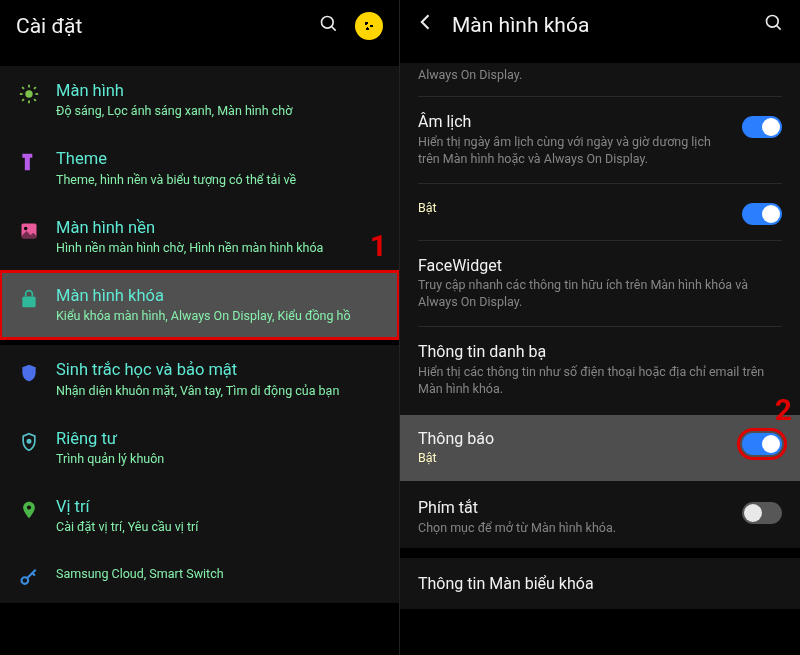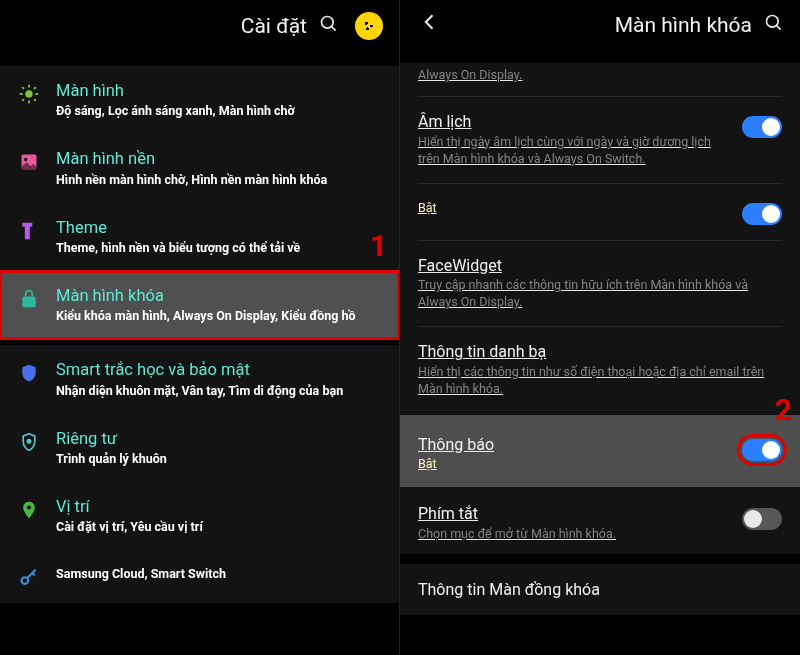--- a/index.html
+++ b/index.html
@@ -19,21 +19,20 @@
     position: relative;
     overflow: hidden;
   }
   .pane-left { border-right: 1px solid #222; }
 
   .header {
     display: flex;
     align-items: center;
     padding: 12px 16px 20px 16px;
     gap: 12px;
-    text-align: right;
   }
   .header-title {
     font-size: 21px;
     font-weight: 400;
     flex: 1;
     color: #f2f2f2;
   }
   .header-back {
     font-size: 20px;
     color: #e8e8e8;
@@ -92,24 +91,23 @@
     justify-content: center;
   }
   .item-body { flex: 1; }
   .item-title {
     font-size: 16.5px;
     color: #5eead4;
     line-height: 1.3;
   }
   .item-sub {
     font-size: 12.5px;
-    color: #ffffff;
+    color: #86efac;
     margin-top: 2px;
     line-height: 1.35;
-    font-weight: bold;
   }
 
   .badge {
     position: absolute;
     color: #e00000;
     font-size: 30px;
     font-weight: 700;
     z-index: 5;
   }
   .badge-1 { right: 12px; top: 228px; }
@@ -133,21 +131,21 @@
     font-size: 12.5px;
     color: #858585;
     margin-top: 1px;
     line-height: 1.35;
   }
   .row-sub.blue, .row-on { color: #fef9c3; }
   .row.highlight {
     background: #4e4e4e;
     margin-top: 6px;
     margin-bottom: 6px;
-    padding-top: 20px;
+    padding-top: 14px;
     padding-bottom: 14px;
   }
   .toggle-box {
     outline: 3px solid #e00000;
     outline-offset: 2px;
     border-radius: 4px;
   }
   .divider {
     height: 1px;
     background: #2a2a2a;
@@ -226,42 +224,42 @@
             </g>
           </svg>
       </div>
       <div class="item-body">
         <div class="item-title">Màn hình</div>
         <div class="item-sub">Độ sáng, Lọc ánh sáng xanh, Màn hình chờ</div>
       </div>
     </div>
     <div class="item">
       <div class="item-icon">
+        <svg width="20" height="20" viewBox="0 0 24 24" fill="#b65ae8">
+            <path d="M4 2 H16 V7 H13 V22 H7 V7 H4 Z"></path>
+          </svg>
+      </div>
+      <div class="item-body">
+        <div class="item-title">Theme</div>
+        <div class="item-sub">Theme, hình nền và biểu tượng có thể tải về</div>
+      </div>
+    </div>
+    <div class="item">
+      <div class="item-icon">
         <svg width="20" height="20" viewBox="0 0 24 24" fill="#e85a9a">
             <rect x="3" y="3" width="18" height="18" rx="2"></rect>
             <circle cx="8" cy="9" r="2" fill="#000"></circle>
             <path d="M3 18 L9 12 L14 17 L17 14 L21 18 V21 H3 Z" fill="#000" opacity="0.5"></path>
           </svg>
       </div>
       <div class="item-body">
         <div class="item-title">Màn hình nền</div>
         <div class="item-sub">Hình nền màn hình chờ, Hình nền màn hình khóa</div>
       </div>
     </div>
-    <div class="item">
-      <div class="item-icon">
-        <svg width="20" height="20" viewBox="0 0 24 24" fill="#b65ae8">
-            <path d="M4 2 H16 V7 H13 V22 H7 V7 H4 Z"></path>
-          </svg>
-      </div>
-      <div class="item-body">
-        <div class="item-title">Theme</div>
-        <div class="item-sub">Theme, hình nền và biểu tượng có thể tải về</div>
-      </div>
-    </div>
     <div class="item highlight">
       <div class="item-icon">
         <svg width="20" height="20" viewBox="0 0 24 24" fill="#2fb89a">
             <rect x="4" y="9" width="16" height="13" rx="2"></rect>
             <path d="M8 9 V6 a4 4 0 0 1 8 0 V9" fill="none" stroke="#2fb89a" stroke-width="2"></path>
           </svg>
       </div>
       <div class="item-body">
         <div class="item-title">Màn hình khóa</div>
         <div class="item-sub">Kiểu khóa màn hình, Always On Display, Kiểu đồng hồ</div>
@@ -270,21 +268,21 @@
   </div>
 
   <div class="group">
     <div class="item">
       <div class="item-icon">
         <svg width="20" height="20" viewBox="0 0 24 24" fill="#4b6fe8">
             <path d="M12 2 L20 5 V11 C20 17 16 21 12 22 C8 21 4 17 4 11 V5 Z"></path>
           </svg>
       </div>
       <div class="item-body">
-        <div class="item-title">Smart trắc học và bảo mật</div>
+        <div class="item-title">Sinh trắc học và bảo mật</div>
         <div class="item-sub">Nhận diện khuôn mặt, Vân tay, Tìm di động của bạn</div>
       </div>
     </div>
     <div class="item">
       <div class="item-icon">
         <svg width="20" height="20" viewBox="0 0 24 24" fill="none" stroke="#55c0c7" stroke-width="2">
             <path d="M12 2 L19 5 V11 C19 17 15 21 12 22 C9 21 5 17 5 11 V5 Z"></path>
             <circle cx="12" cy="11" r="2" fill="#55c0c7"></circle>
           </svg>
       </div>
@@ -330,28 +328,28 @@
     </span>
     <div class="header-title">Màn hình khóa</div>
     <span class="icon-search">
       <svg viewBox="0 0 24 24" fill="none" stroke="#e8e8e8" stroke-width="2">
           <circle cx="10" cy="10" r="7"></circle>
           <line x1="20" y1="20" x2="15" y2="15"></line>
         </svg>
     </span>
   </div>
 
-  <div class="group" style="background:#131313;text-decoration:underline;">
+  <div class="group" style="background:#131313;">
     <div class="scroll-top-text">Always On Display.</div>
     <div class="divider"></div>
 
     <div class="row">
       <div class="row-body">
         <div class="row-title">Âm lịch</div>
-        <div class="row-sub">Hiển thị ngày âm lịch cùng với ngày và giờ dương lịch trên Màn hình khóa và Always On Switch.</div>
+        <div class="row-sub">Hiển thị ngày âm lịch cùng với ngày và giờ dương lịch trên Màn hình hoặc và Always On Display.</div>
       </div>
       <div class="toggle on"></div>
     </div>
     <div class="divider"></div>
 
     <div class="row">
       <div class="row-body">
         <div class="row-sub blue row-on">Bật</div>
       </div>
       <div class="toggle on"></div>
@@ -384,17 +382,17 @@
     <div class="row">
       <div class="row-body">
         <div class="row-title">Phím tắt</div>
         <div class="row-sub">Chọn mục để mở từ Màn hình khóa.</div>
       </div>
       <div class="toggle"></div>
     </div>
   </div>
 
   <div class="section-footer">
-    <span>Thông tin Màn đồng khóa</span>
+    <span>Thông tin Màn biểu khóa</span>
   </div>
 
   <div class="badge badge-2">2</div>
 </div>
 
 </body></html>

